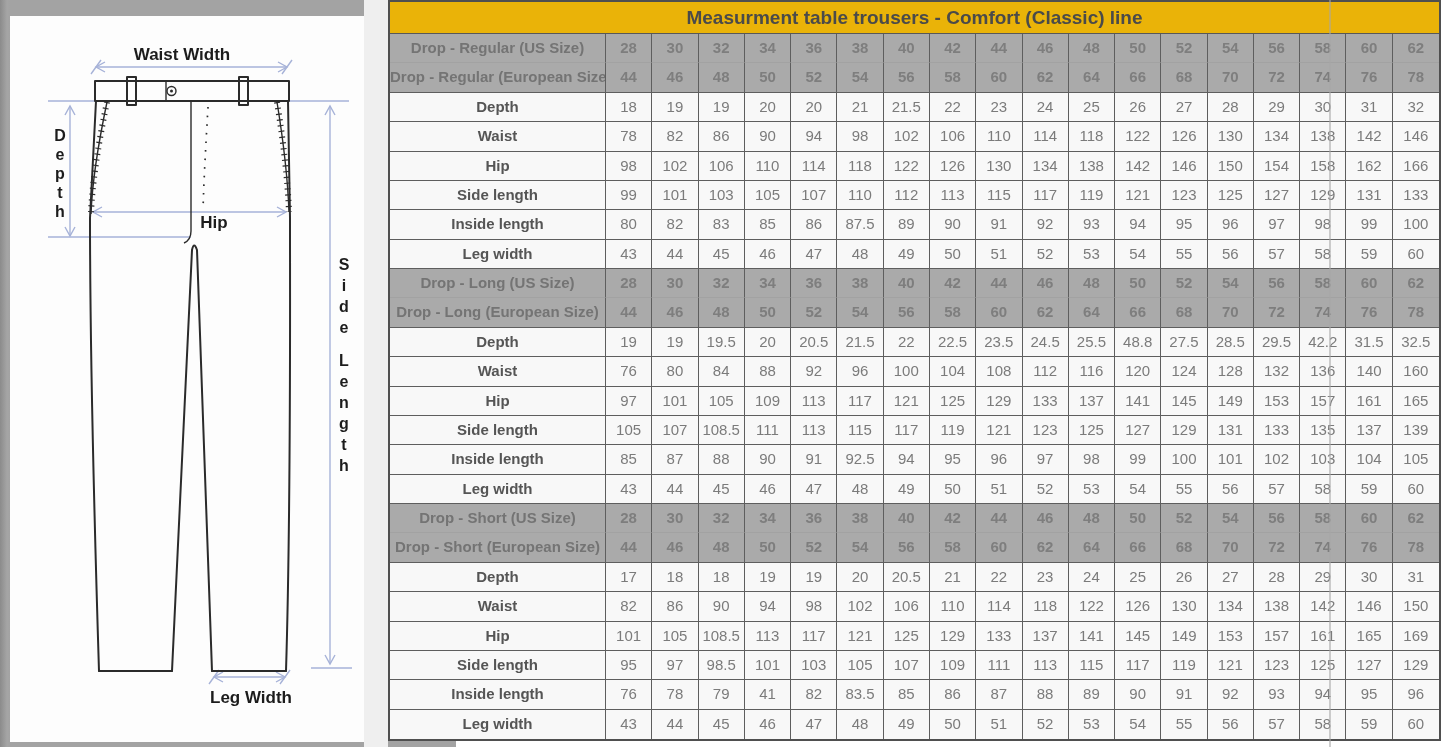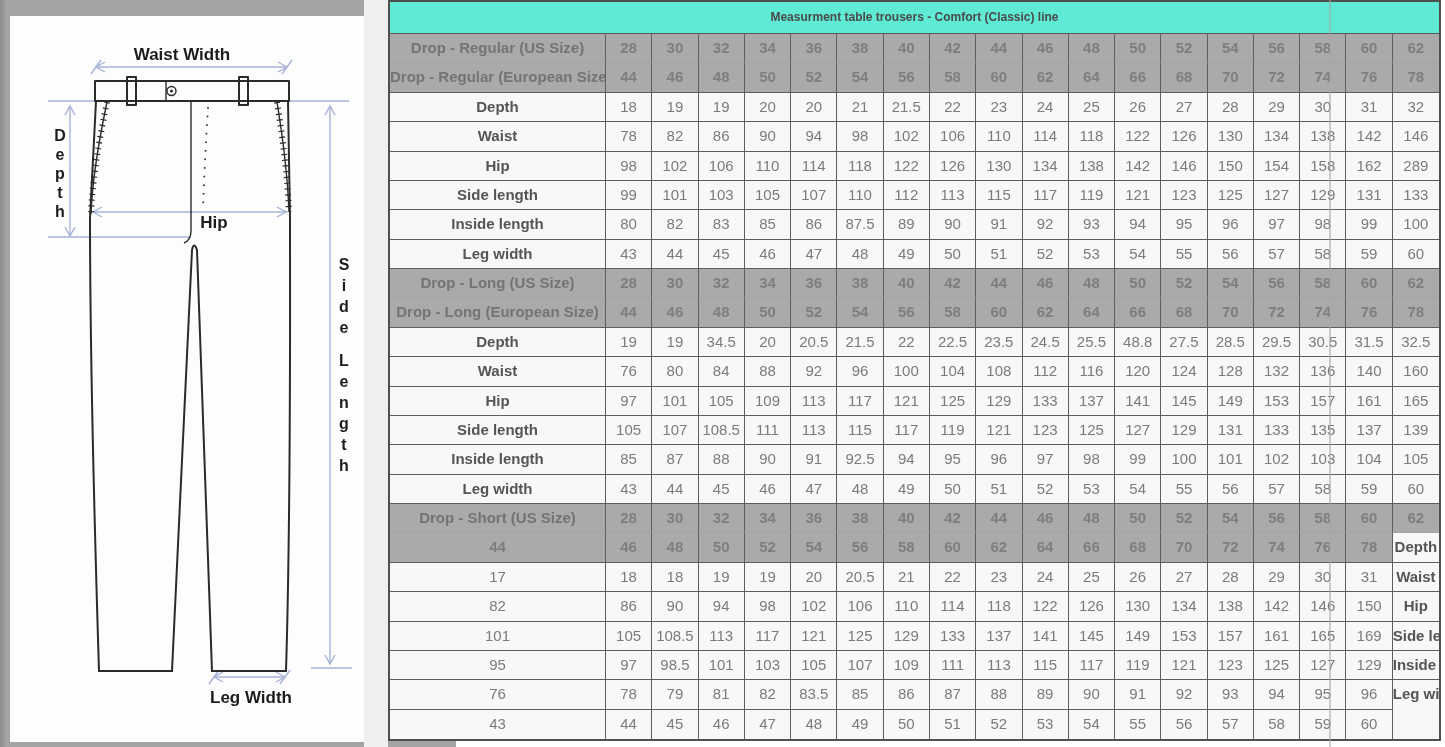--- a/index.html
+++ b/index.html
@@ -34,21 +34,21 @@
   .guide{stroke:#a6b2d8;fill:none;stroke-width:1.4;}
   .dlabel{fill:#1c1c1c;font-weight:700;font-size:17px;}
   .dlabel-stack{fill:#1c1c1c;font-weight:700;font-size:16px;text-anchor:middle;}
   
   .measurement-table{
     position:absolute;left:388px;top:0;width:1053px;height:741px;
     box-sizing:border-box;border:2px solid #4f4f4f;background:#f8f8f8;
   }
   .table-title{
     height:31px;line-height:31px;border-bottom:1px solid #585858;
-    background:#5eead4;color:#4a4a4a;font-weight:700;font-size:12px;
+    background:#eab308;color:#4a4a4a;font-weight:700;font-size:19px;
     text-align:center;white-space:nowrap;
   }
   .grid{
     display:grid;
     grid-template-columns:216px repeat(18,1fr);
     grid-auto-rows:29.375px;
   }
   .cell{
     box-sizing:border-box;
     border-right:1px solid #5e5e5e;border-bottom:1px solid #5e5e5e;
@@ -228,21 +228,21 @@
       <div class="cell val">126</div>
       <div class="cell val">130</div>
       <div class="cell val">134</div>
       <div class="cell val">138</div>
       <div class="cell val">142</div>
       <div class="cell val">146</div>
       <div class="cell val">150</div>
       <div class="cell val">154</div>
       <div class="cell val">158</div>
       <div class="cell val">162</div>
-      <div class="cell val">289</div>
+      <div class="cell val">166</div>
       <div class="cell val lbl">Side length</div>
       <div class="cell val">99</div>
       <div class="cell val">101</div>
       <div class="cell val">103</div>
       <div class="cell val">105</div>
       <div class="cell val">107</div>
       <div class="cell val">110</div>
       <div class="cell val">112</div>
       <div class="cell val">113</div>
       <div class="cell val">115</div>
@@ -327,34 +327,34 @@
       <div class="cell hdr">66</div>
       <div class="cell hdr">68</div>
       <div class="cell hdr">70</div>
       <div class="cell hdr">72</div>
       <div class="cell hdr">74</div>
       <div class="cell hdr">76</div>
       <div class="cell hdr">78</div>
       <div class="cell val lbl">Depth</div>
       <div class="cell val">19</div>
       <div class="cell val">19</div>
-      <div class="cell val">34.5</div>
+      <div class="cell val">19.5</div>
       <div class="cell val">20</div>
       <div class="cell val">20.5</div>
       <div class="cell val">21.5</div>
       <div class="cell val">22</div>
       <div class="cell val">22.5</div>
       <div class="cell val">23.5</div>
       <div class="cell val">24.5</div>
       <div class="cell val">25.5</div>
       <div class="cell val">48.8</div>
       <div class="cell val">27.5</div>
       <div class="cell val">28.5</div>
       <div class="cell val">29.5</div>
-      <div class="cell val">30.5</div>
+      <div class="cell val">42.2</div>
       <div class="cell val">31.5</div>
       <div class="cell val">32.5</div>
       <div class="cell val lbl">Waist</div>
       <div class="cell val">76</div>
       <div class="cell val">80</div>
       <div class="cell val">84</div>
       <div class="cell val">88</div>
       <div class="cell val">92</div>
       <div class="cell val">96</div>
       <div class="cell val">100</div>
@@ -457,20 +457,21 @@
       <div class="cell hdr hdr-first">44</div>
       <div class="cell hdr hdr-first">46</div>
       <div class="cell hdr hdr-first">48</div>
       <div class="cell hdr hdr-first">50</div>
       <div class="cell hdr hdr-first">52</div>
       <div class="cell hdr hdr-first">54</div>
       <div class="cell hdr hdr-first">56</div>
       <div class="cell hdr hdr-first">58</div>
       <div class="cell hdr hdr-first">60</div>
       <div class="cell hdr hdr-first">62</div>
+      <div class="cell hdr lbl">Drop - Short (European Size)</div>
       <div class="cell hdr">44</div>
       <div class="cell hdr">46</div>
       <div class="cell hdr">48</div>
       <div class="cell hdr">50</div>
       <div class="cell hdr">52</div>
       <div class="cell hdr">54</div>
       <div class="cell hdr">56</div>
       <div class="cell hdr">58</div>
       <div class="cell hdr">60</div>
       <div class="cell hdr">62</div>
@@ -555,21 +556,21 @@
       <div class="cell val">119</div>
       <div class="cell val">121</div>
       <div class="cell val">123</div>
       <div class="cell val">125</div>
       <div class="cell val">127</div>
       <div class="cell val">129</div>
       <div class="cell val lbl">Inside length</div>
       <div class="cell val">76</div>
       <div class="cell val">78</div>
       <div class="cell val">79</div>
-      <div class="cell val">81</div>
+      <div class="cell val">41</div>
       <div class="cell val">82</div>
       <div class="cell val">83.5</div>
       <div class="cell val">85</div>
       <div class="cell val">86</div>
       <div class="cell val">87</div>
       <div class="cell val">88</div>
       <div class="cell val">89</div>
       <div class="cell val">90</div>
       <div class="cell val">91</div>
       <div class="cell val">92</div>

